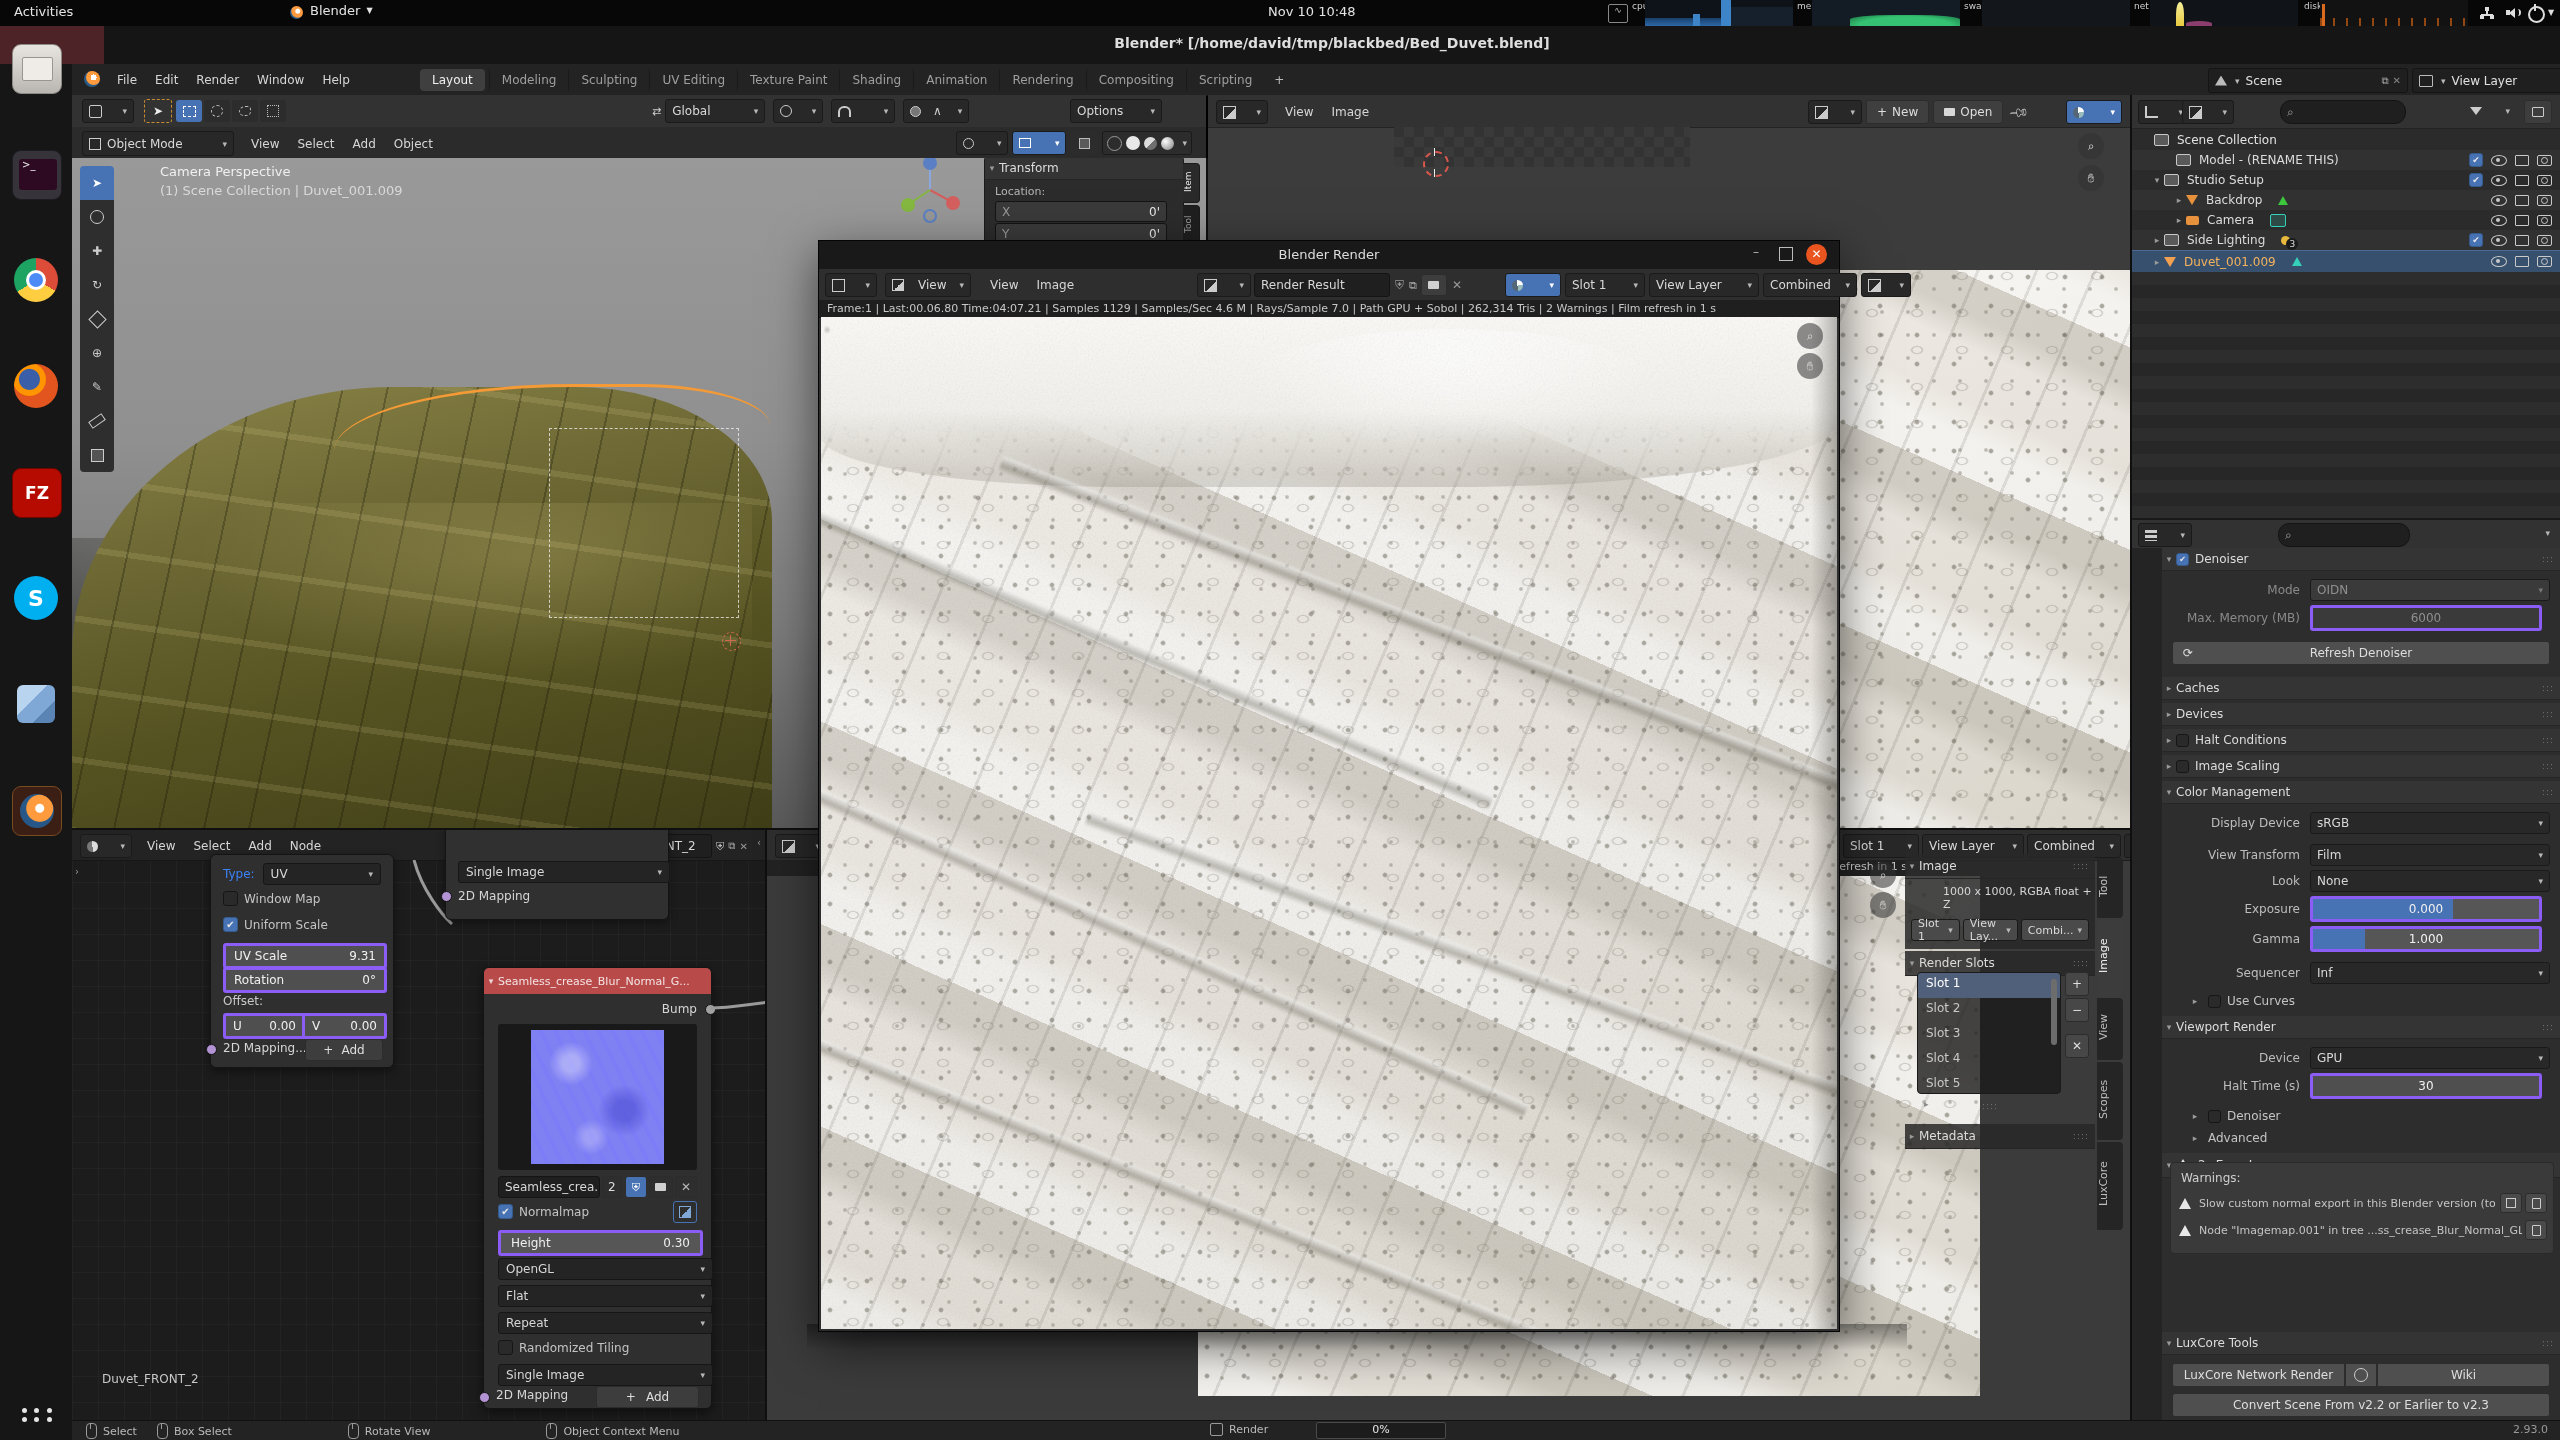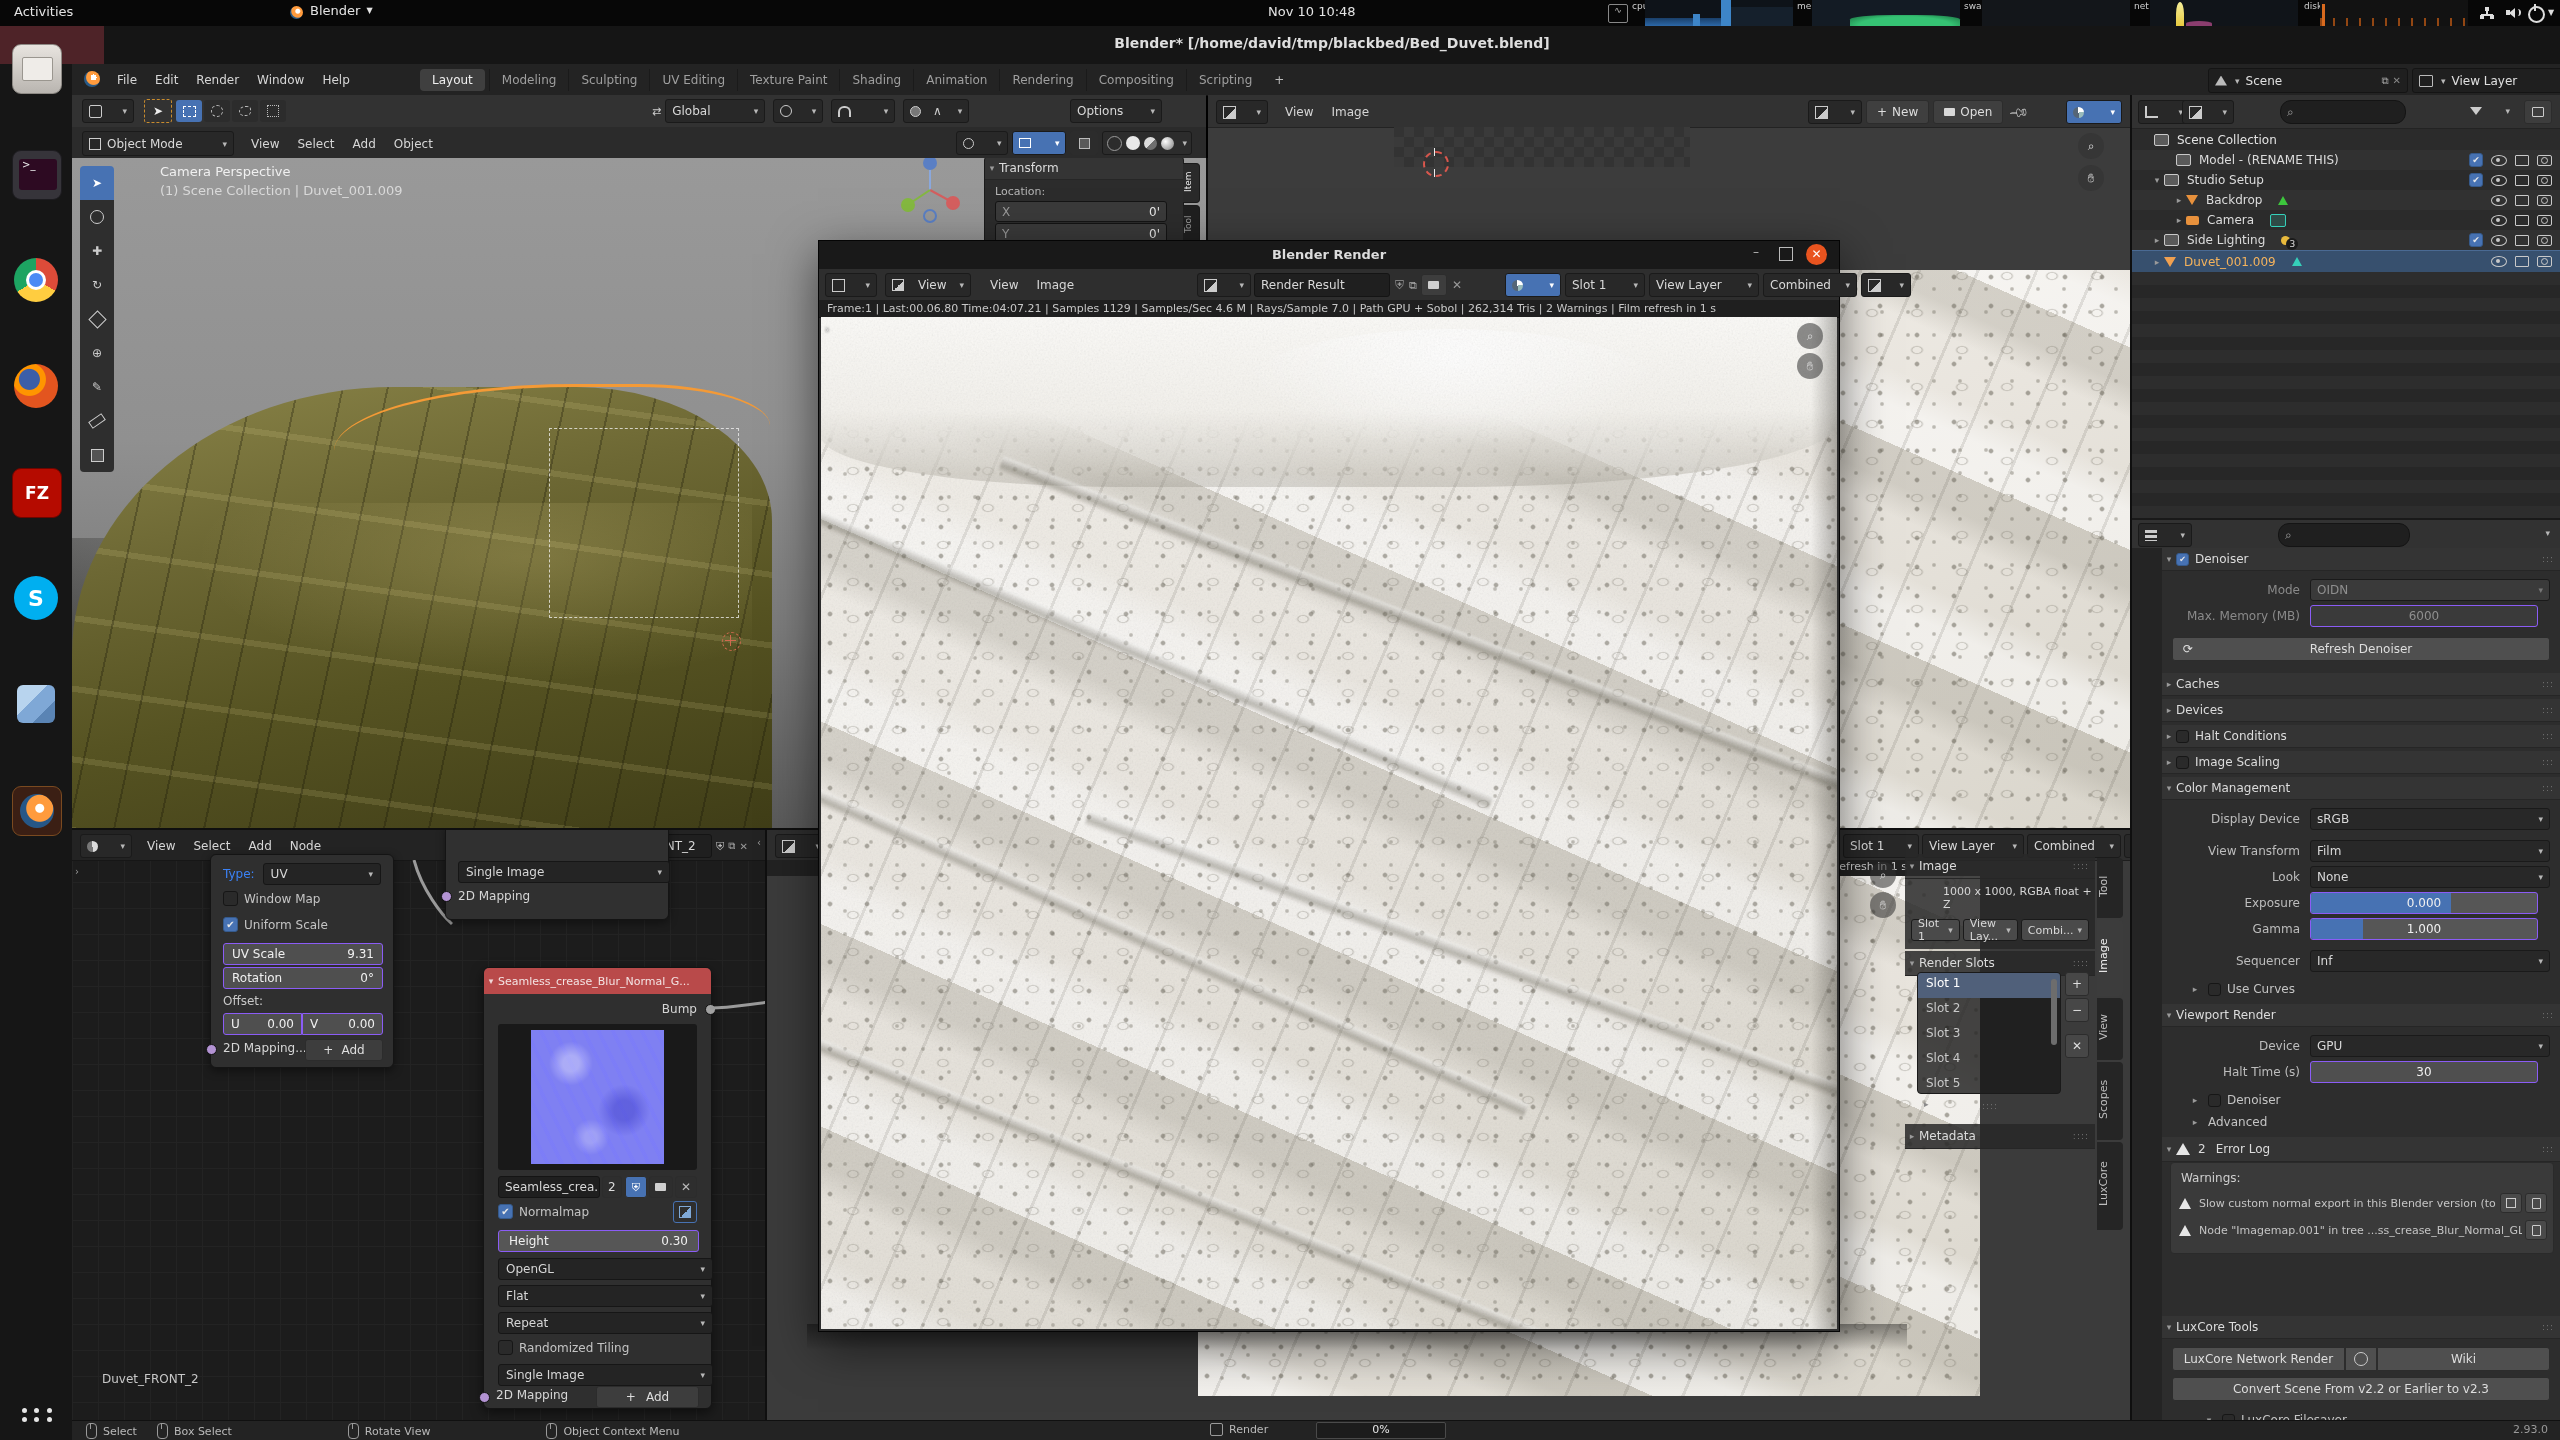--- a/index.html
+++ b/index.html
@@ -7,21 +7,21 @@
        font-family:"DejaVu Sans","Liberation Sans",sans-serif;color:#cfcfcf;font-size:12px;}
   .abs{position:absolute;}
   .row{display:flex;align-items:center;}
   .chev{font-size:9px;color:#b8b8b8;margin-left:4px;}
   .dd{background:#282828;border:1px solid #1a1a1a;border-radius:3px;color:#d8d8d8;
       display:flex;align-items:center;padding:0 6px;justify-content:space-between;}
   .btn{background:#4a4a4a;border:1px solid #2c2c2c;border-radius:3px;color:#dedede;
       display:flex;align-items:center;justify-content:center;}
   .field{background:#1f1f1f;border:1px solid #141414;border-radius:3px;color:#d8d8d8;
       display:flex;align-items:center;padding:0 6px;}
-  .slider{background:#565656;border:1px solid #8b5cf6;border-radius:3px;position:relative;overflow:hidden;
+  .slider{background:#565656;border:3px solid #8b5cf6;border-radius:3px;position:relative;overflow:hidden;
       display:flex;align-items:center;justify-content:center;color:#f0f0f0;}
   .slider .fill{position:absolute;left:0;top:0;bottom:0;background:#4772b3;}
   .slider span{position:relative;z-index:2;}
   .lbl{color:#bdbdbd;text-align:right;}
   .panelhdr{background:#343434;border-bottom:1px solid #262626;display:flex;align-items:center;color:#dcdcdc;}
   .tri{font-size:9px;color:#9a9a9a;width:14px;text-align:center;}
   .dots{color:#6f6f6f;font-size:9px;letter-spacing:1px;margin-left:auto;margin-right:6px;}
   .chk{width:13px;height:13px;border-radius:3px;background:#2a2a2a;border:1px solid #161616;
       display:inline-flex;align-items:center;justify-content:center;font-size:10px;color:#fff;}
   .chk.on{background:#4772b3;border-color:#35movie5a8c;}
@@ -947,21 +947,21 @@
       <span style="width:14px;height:12px;background:#8a8a8a;border-radius:2px;color:#2d2d2d;font-size:9px;font-weight:bold;text-align:center;">i</span>
       <span style="color:#8f8f8f;">Only write LuxCore scene to disk</span>
     </div>
 
   </div>
 
 </div>
 
 <div class="abs" style="left:818px;top:240px;width:1020px;height:1090px;background:#2e2e2e;border:1px solid #050505;box-shadow:0 14px 44px rgba(0,0,0,.55);z-index:10;">
   <div class="abs" style="left:0;top:0;width:1020px;height:28px;background:#191919;">
-    <span style="position:absolute;left:0;right:0;top:6px;text-align:center;color:#dcdcdc;font-weight:bold;font-size:13px;">Blender Render</span>
+    <span style="position:absolute;left:0;right:0;top:6px;text-align:center;color:#dcdcdc;font-weight:normal;font-size:13px;">Blender Render</span>
     <span style="position:absolute;right:74px;top:4px;width:18px;height:18px;color:#bbb;text-align:center;">–</span>
     <span style="position:absolute;right:46px;top:6px;width:12px;height:12px;border:1px solid #bbb;"></span>
     <span style="position:absolute;right:12px;top:3px;width:21px;height:21px;border-radius:50%;background:#e9541f;color:#fff;text-align:center;font-size:12px;line-height:21px;">✕</span>
   </div>
   <div class="abs" style="left:0;top:28px;width:1020px;height:31px;background:#2e2e2e;border-bottom:1px solid #1d1d1d;">
     <div class="abs row" style="left:6px;top:4px;">
       <span class="dd" style="height:22px;width:38px;">
           <i style="width:11px;height:11px;border:1px solid #ccc;"></i>
           <span class="chev">▾</span>
         </span>

